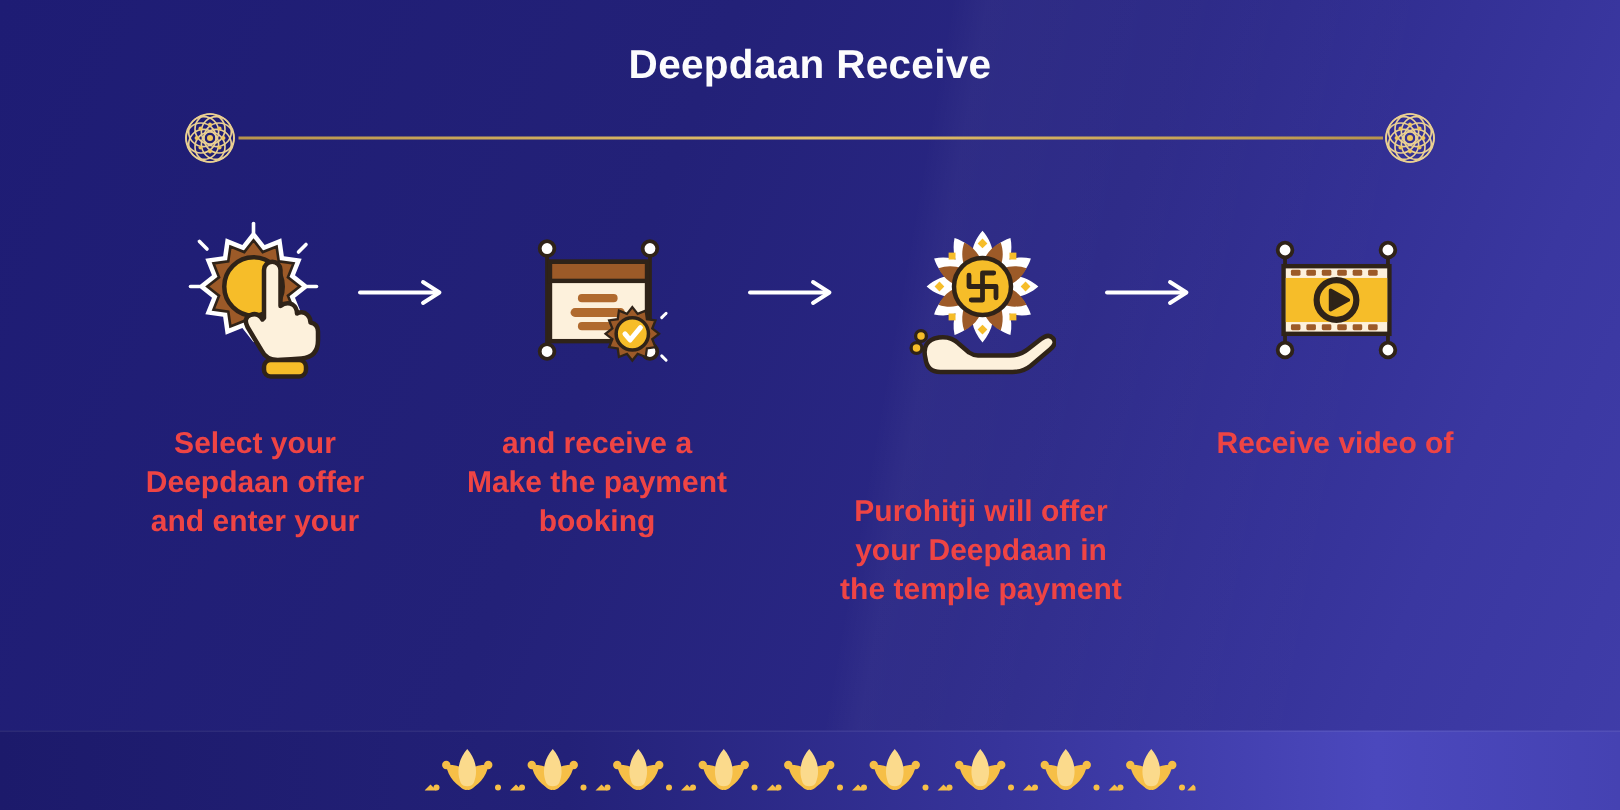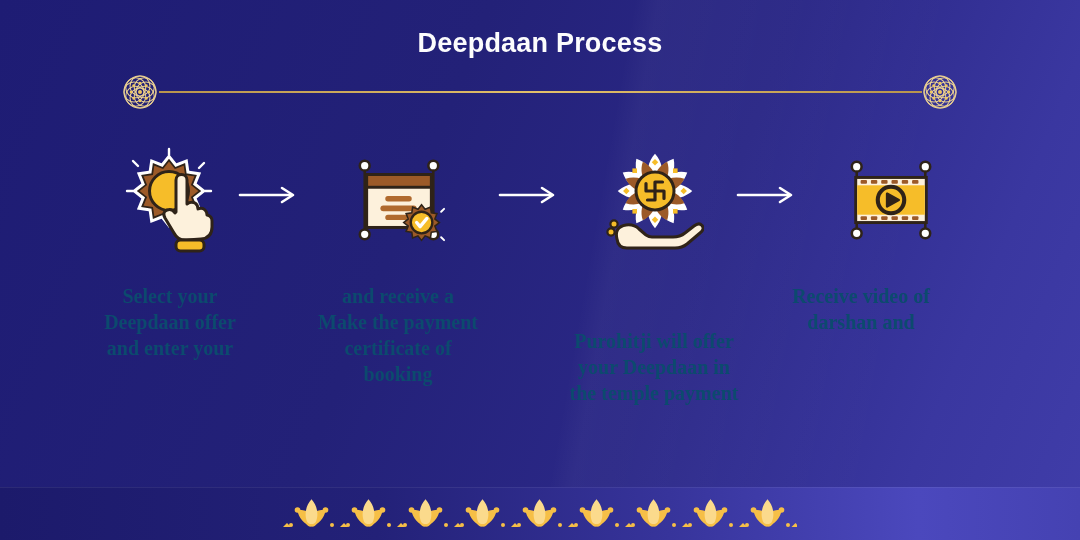--- a/index.html
+++ b/index.html
@@ -27,23 +27,22 @@
     position:absolute; top:91px; left:159px; width:763px; height:2px;
     background:linear-gradient(90deg,#b8944d,#e3c06a 50%,#b8944d);
   }
   .rosette { position:absolute; top:70px; width:44px; height:44px; }
   .rosette.left  { left:118px; }
   .rosette.right { left:918px; }
   .step { position:absolute; }
   .step-icon { position:absolute; }
   .step-text {
     position:absolute; top:283px; width:260px;
-    color:#0c4a6e; font-size:20px; font-weight:700; line-height:26px; text-align:center;
+    color:#ef4444; font-size:20px; font-weight:700; line-height:26px; text-align:center;
     white-space:nowrap;
-    font-family:Liberation Serif, serif;
   }
   .arrow { position:absolute; top:184px; width:62px; height:22px; }
   .lotus-border { position:absolute; top:495px; left:283px; width:514px; height:37px; }
   .hidden-defs { position:absolute; width:0; height:0; overflow:hidden; }
 </style>
 </head>
 <body>
 
 <svg class="hidden-defs" aria-hidden="true">
   <defs>
@@ -73,21 +72,21 @@
     <g id="arrowg" fill="none" stroke="#ffffff" stroke-width="2.6" stroke-linecap="round" stroke-linejoin="round">
       <line x1="3" y1="11" x2="54" y2="11"></line>
       <path d="M45 4 L56 11 L45 18"></path>
     </g>
   </defs>
 </svg>
 
 <div class="facet"></div>
 <div class="bottom-strip"></div>
 
-<h1 class="title">Deepdaan Process</h1>
+<h1 class="title">Deepdaan Receive</h1>
 
 <div class="divider-line"></div>
 <svg class="rosette left" viewBox="-22 -22 44 44">
   <use href="#rosetteg"></use>
   <g fill="#f0c75e">
       <circle r="2"></circle>
       <circle cx="9" r="1.3"></circle>
       <circle cx="-9" r="1.3"></circle>
       <circle cy="9" r="1.3"></circle>
       <circle cy="-9" r="1.3"></circle>
@@ -163,21 +162,20 @@
       <path d="M-5 0 l3.5 4.2 l7 -8.4" fill="none" stroke="#ffffff" stroke-width="3.4" stroke-linecap="round" stroke-linejoin="round"></path>
     </g>
     <g stroke="#ffffff" stroke-width="2" stroke-linecap="round">
       <line x1="93" y1="62" x2="96" y2="59"></line>
       <line x1="93" y1="88" x2="96" y2="91"></line>
     </g>
   </svg>
   <div class="step-text" style="left:268px;">
       <div>and receive a</div>
       <div>Make the payment</div>
-      <div>certificate of</div>
       <div>booking</div>
     </div>
 </div>
 
 <svg class="arrow" style="left:497px;" viewBox="0 0 62 22">
     <use href="#arrowg"></use>
   </svg>
 
 <div class="step">
   <svg class="step-icon" style="left:604px; top:150px;" width="100" height="104" viewBox="0 0 100 104">
@@ -258,23 +256,22 @@
     </g>
     <circle cx="50" cy="50" r="13.5" fill="#f6bd29" stroke="#2f2318" stroke-width="4.2"></circle>
     <path d="M46 43.5 L58 50 L46 56.5 Z" fill="#2f2318" stroke="#2f2318" stroke-width="2.5" stroke-linejoin="round"></path>
     <g fill="#ffffff" stroke="#2f2318" stroke-width="2.6">
       <circle cx="15" cy="16" r="5"></circle>
         <circle cx="85" cy="16" r="5"></circle>
       <circle cx="15" cy="84" r="5"></circle>
         <circle cx="85" cy="84" r="5"></circle>
     </g>
   </svg>
-  <div class="step-text" style="left:731px;">
+  <div class="step-text" style="left:760px;">
       <div>Receive video of</div>
-      <div>darshan and</div>
     </div>
 </div>
 
 <svg class="lotus-border" viewBox="0 0 514 37">
   <use href="#lotusg" x="28.5" y="26"></use>
   <use href="#lotusg" x="85.5" y="26"></use>
   <use href="#lotusg" x="142.5" y="26"></use>
   <use href="#lotusg" x="199.5" y="26"></use>
   <use href="#lotusg" x="256.5" y="26"></use>
   <use href="#lotusg" x="313.5" y="26"></use>

